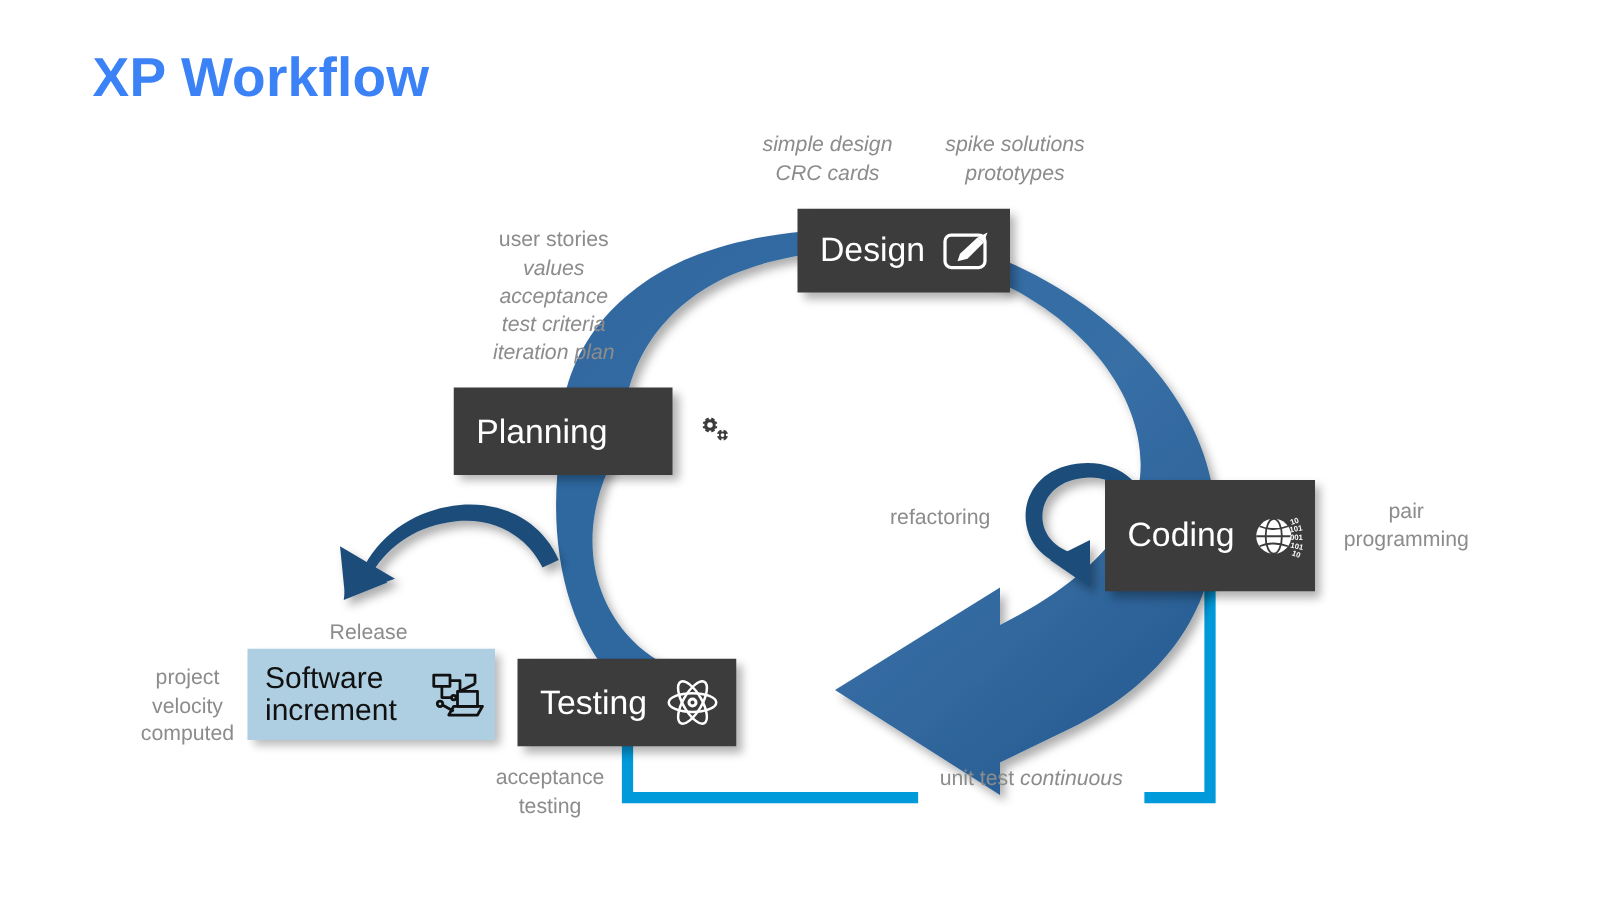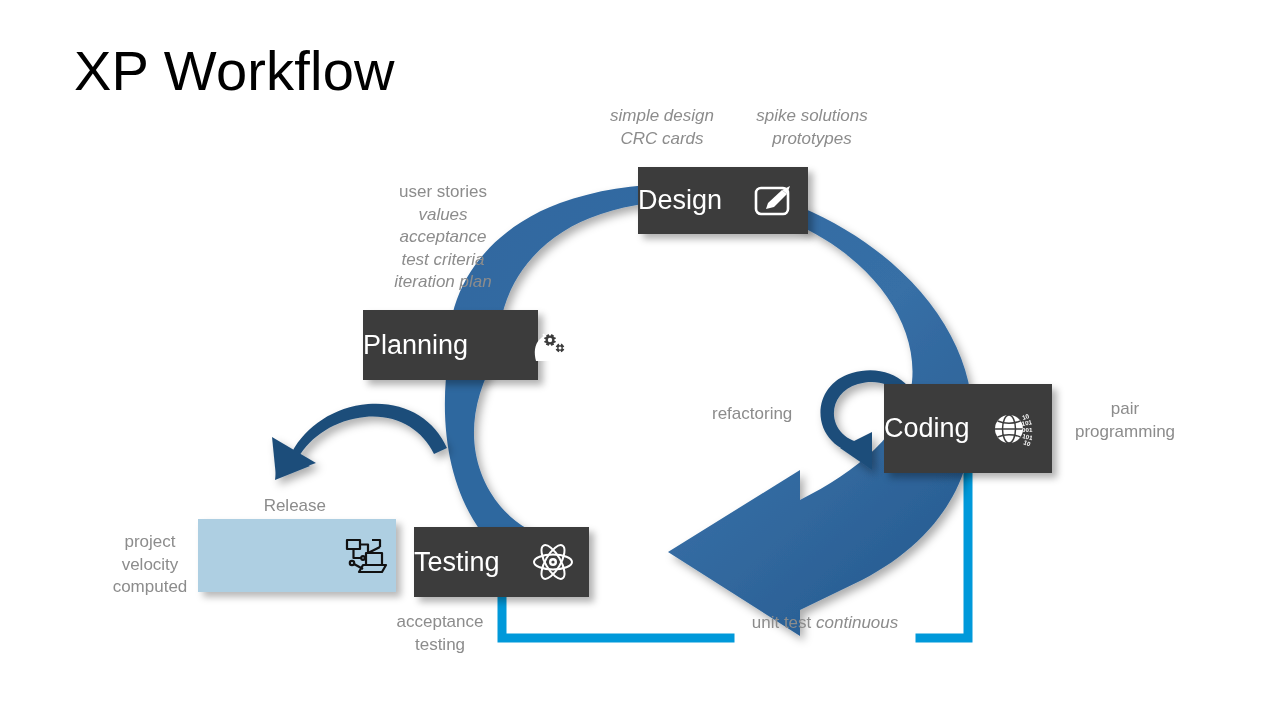--- a/index.html
+++ b/index.html
@@ -14,23 +14,23 @@
     background: #ffffff;
     overflow: hidden;
     font-family: "Liberation Sans", sans-serif;
   }
 
   
   #page-title {
     position: absolute;
     left: 74px;
     top: 38px;
-    font-size: 56px;
-    font-weight: 400;
-    color: #000000;
+    font-size: 44px;
+    font-weight: 700;
+    color: #3b82f6;
     letter-spacing: 0.2px;
     white-space: nowrap;
   }
 
   
   #arrow-layer {
     position: absolute;
     left: 0;
     top: 0;
     width: 1280px;
@@ -39,21 +39,21 @@
 
   
   .stage-box {
     position: absolute;
     background: #3c3c3c;
     box-shadow: 5px 5px 7px rgba(0,0,0,0.30);
     display: flex;
     align-items: center;
     justify-content: flex-start;
     box-sizing: border-box;
-    padding: 0 14px 0 0;
+    padding: 0 14px 0 18px;
   }
   .stage-label {
     color: #ffffff;
     font-size: 27px;
     font-weight: 400;
     white-space: nowrap;
     line-height: 1;
   }
   .stage-icon {
     margin-left: auto;
@@ -264,20 +264,22 @@
           <ellipse cx="22" cy="20" rx="19" ry="7.5" transform="rotate(60 22 20)"></ellipse>
           <ellipse cx="22" cy="20" rx="19" ry="7.5" transform="rotate(-60 22 20)"></ellipse>
         </g>
         <circle cx="22" cy="20" r="4" fill="#ffffff"></circle>
         <circle cx="22" cy="20" r="1.6" fill="#3c3c3c"></circle>
       </svg>
     </span>
   </div>
 
   <div id="box-increment">
+    <span id="increment-label">Software
+increment</span>
     <span id="increment-icon">
       <svg width="46" height="44" viewBox="0 0 46 44" xmlns="http://www.w3.org/2000/svg">
         <g stroke="#111111" stroke-width="2.2" fill="none" stroke-linejoin="round">
           <rect x="5" y="6" width="13" height="9"></rect>
           <path d="M 18 10.5 L 26 10.5 L 26 19"></path>
           <path d="M 11.5 15 L 11.5 24 L 20 24"></path>
           <path d="M 30 6 L 38 6 L 38 13"></path>
           <path d="M 26 19 L 38 13"></path>
           <rect x="24" y="19" width="16" height="12"></rect>
           <path d="M 21 31 L 44 31 L 40 38 L 17 38 Z"></path>

